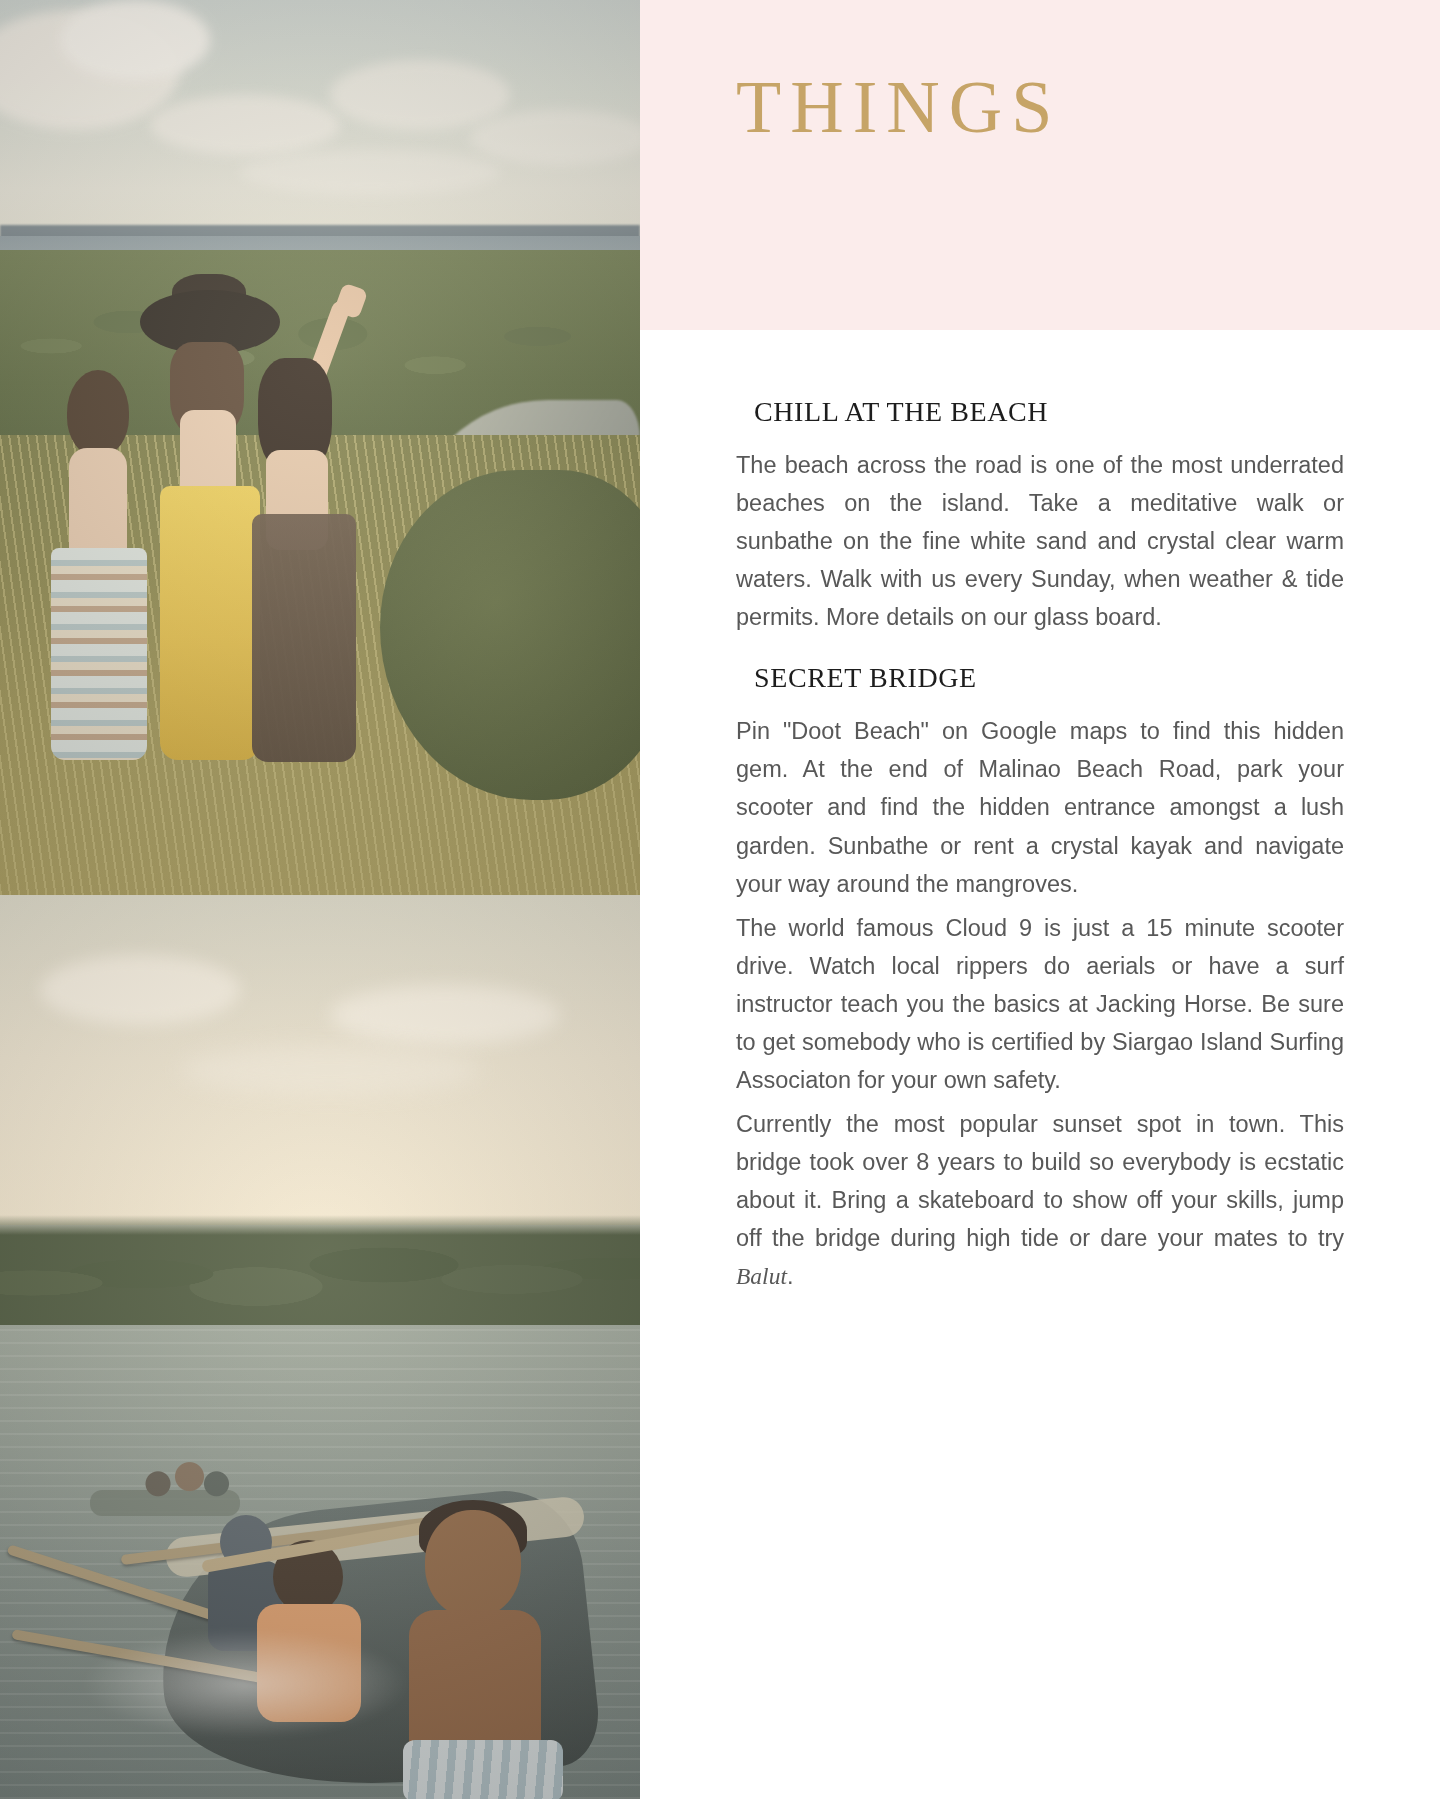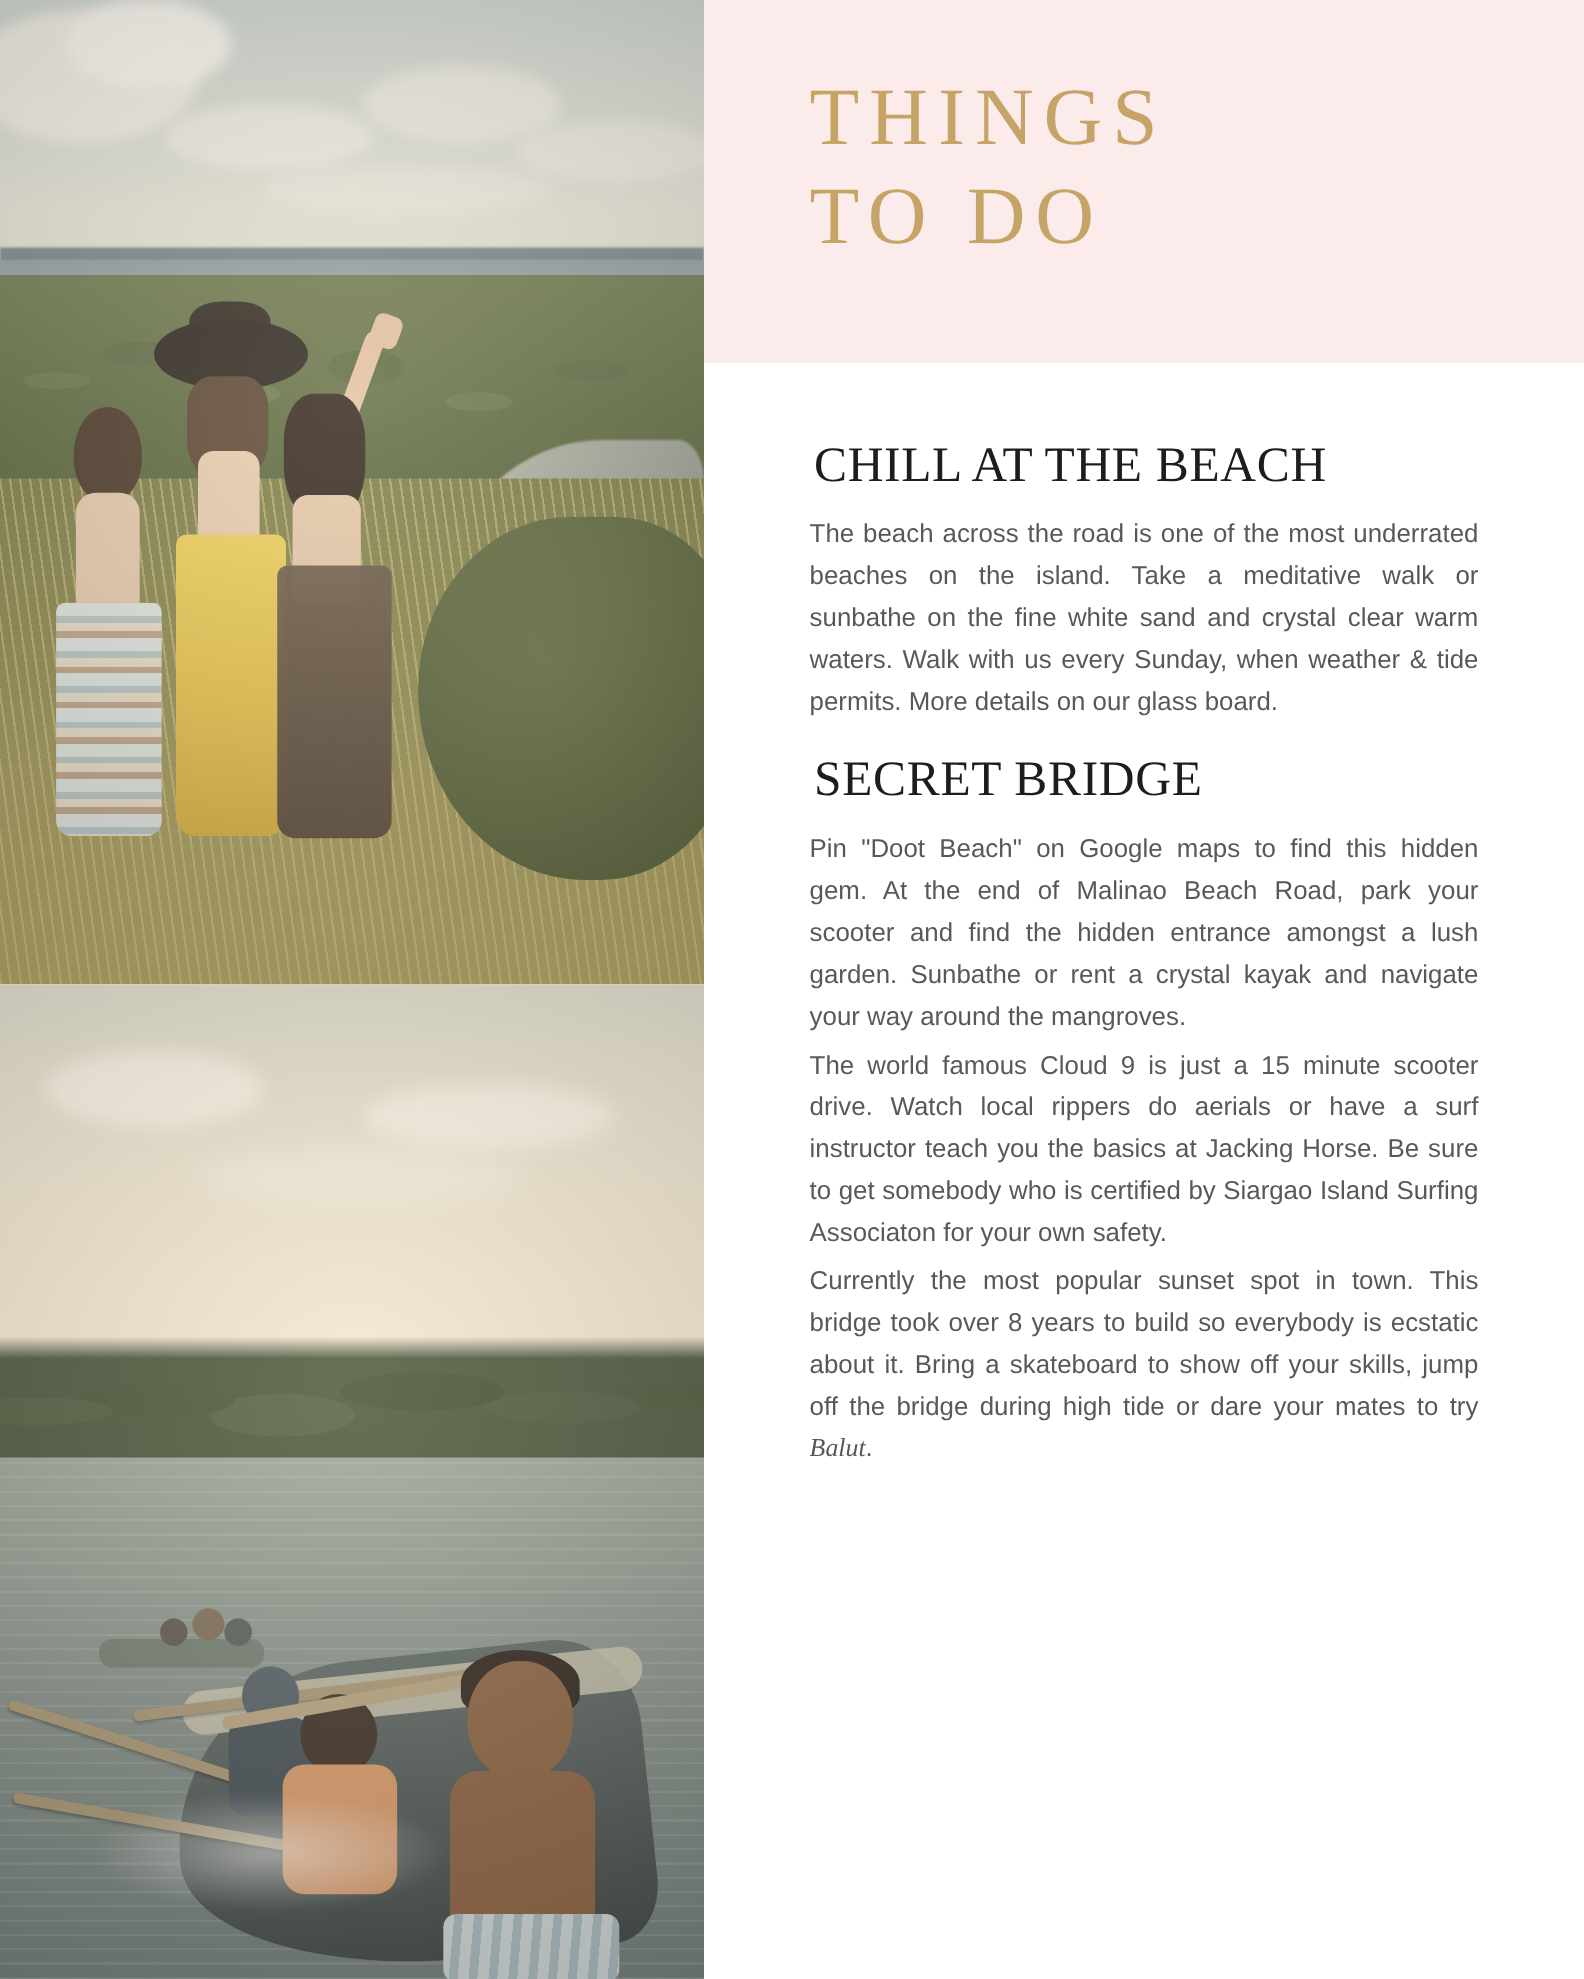--- a/index.html
+++ b/index.html
@@ -211,24 +211,24 @@
     letter-spacing: 9px;
     font-weight: 400;
   }
   .content {
     padding: 40px 96px 0 96px;
   }
   .section { margin-bottom: 6px; }
   .section h2 {
     font-family: "Liberation Serif", serif;
     font-weight: 400;
-    font-size: 45px;
+    font-size: 28px;
     letter-spacing: .6px;
     color: #1d1d1d;
-    margin: 26px 0 18px 4px;
+    margin: 26px 0 18px 18px;
   }
   .section p {
     font-family: "Liberation Sans", sans-serif;
     font-size: 23.5px;
     line-height: 1.62;
     color: #585858;
     text-align: justify;
     text-justify: inter-word;
     margin: 0;
   }
@@ -309,21 +309,20 @@
       <div class="splash"></div>
     </div>
 
   </div>
 
   <div class="text-col">
 
     <div class="title-band">
       <h1>
         <span>THINGS</span><br>
-        <span>TO DO</span>
       </h1>
     </div>
 
     <div class="content">
 
       <div class="section">
         <h2>CHILL AT THE BEACH</h2>
         <p>The beach across the road is one of the most underrated beaches on the island. Take a meditative walk or sunbathe on the fine white sand and crystal clear warm waters. Walk with us every Sunday, when weather &amp; tide permits. More details on our glass board.</p>
       </div>
 

